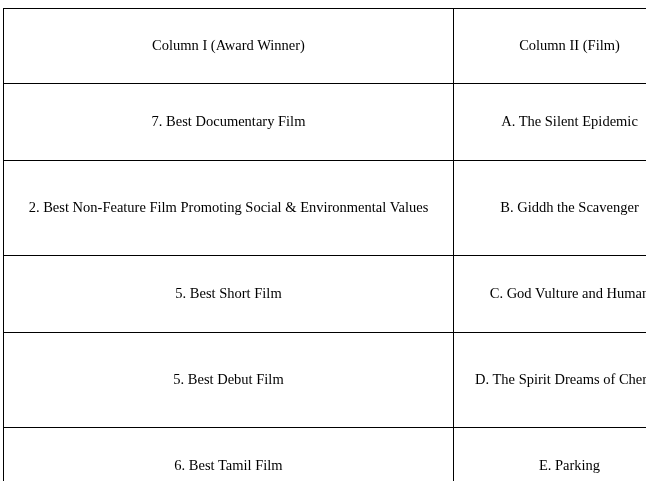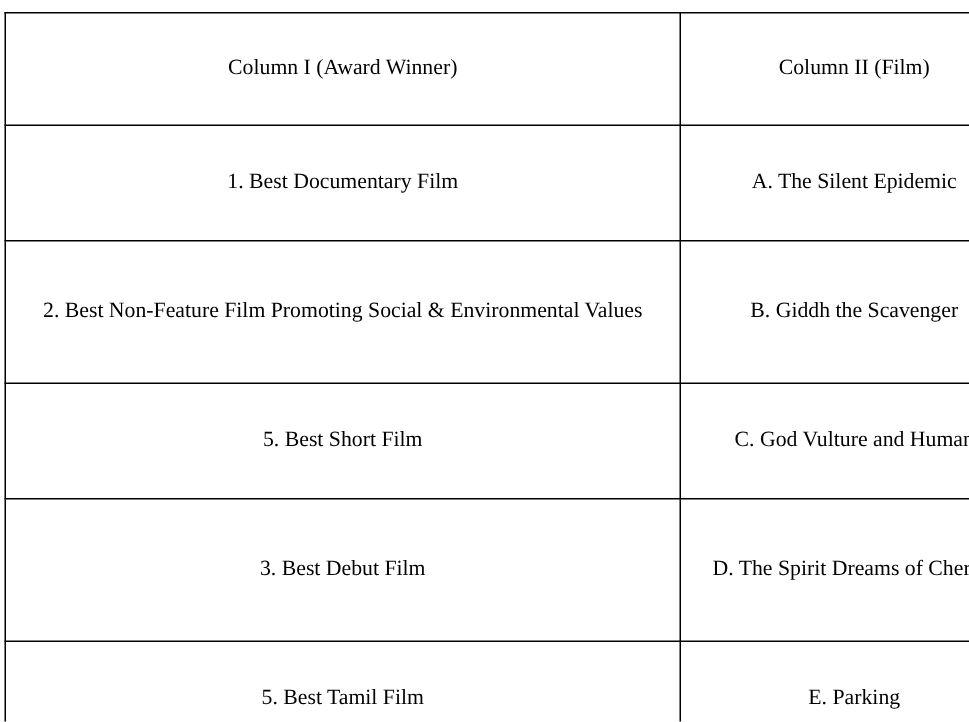--- a/index.html
+++ b/index.html
@@ -59,21 +59,21 @@
       <tr class="row-header">
         <td class="col-1">
           <span class="cell-text">Column I (Award Winner)</span>
         </td>
         <td class="col-2">
           <span class="cell-text">Column II (Film)</span>
         </td>
       </tr>
       <tr class="row-body">
         <td class="col-1">
-          <span class="cell-text">1. Best Documentary Film</span>
+          <span class="cell-text">7. Best Documentary Film</span>
         </td>
         <td class="col-2">
           <span class="cell-text">A. The Silent Epidemic</span>
         </td>
       </tr>
       <tr class="row-tall">
         <td class="col-1">
           <span class="cell-text">2. Best Non-Feature Film Promoting Social &amp; Environmental Values</span>
         </td>
         <td class="col-2">
@@ -83,29 +83,29 @@
       <tr class="row-body">
         <td class="col-1">
           <span class="cell-text">5. Best Short Film</span>
         </td>
         <td class="col-2">
           <span class="cell-text">C. God Vulture and Human</span>
         </td>
       </tr>
       <tr class="row-tall">
         <td class="col-1">
-          <span class="cell-text">3. Best Debut Film</span>
+          <span class="cell-text">5. Best Debut Film</span>
         </td>
         <td class="col-2">
           <span class="cell-text">D. The Spirit Dreams of Cheraw</span>
         </td>
       </tr>
       <tr class="row-last">
         <td class="col-1">
-          <span class="cell-text">5. Best Tamil Film</span>
+          <span class="cell-text">6. Best Tamil Film</span>
         </td>
         <td class="col-2">
           <span class="cell-text">E. Parking</span>
         </td>
       </tr>
     </tbody>
   </table>
 </div>
 
 </body></html>

